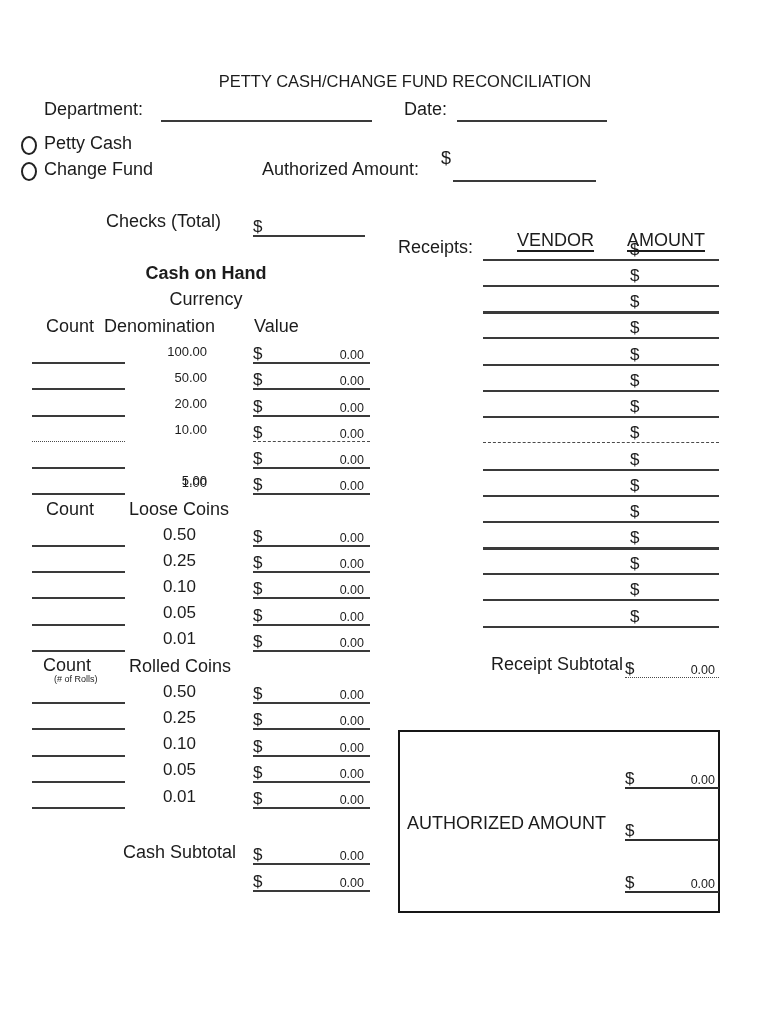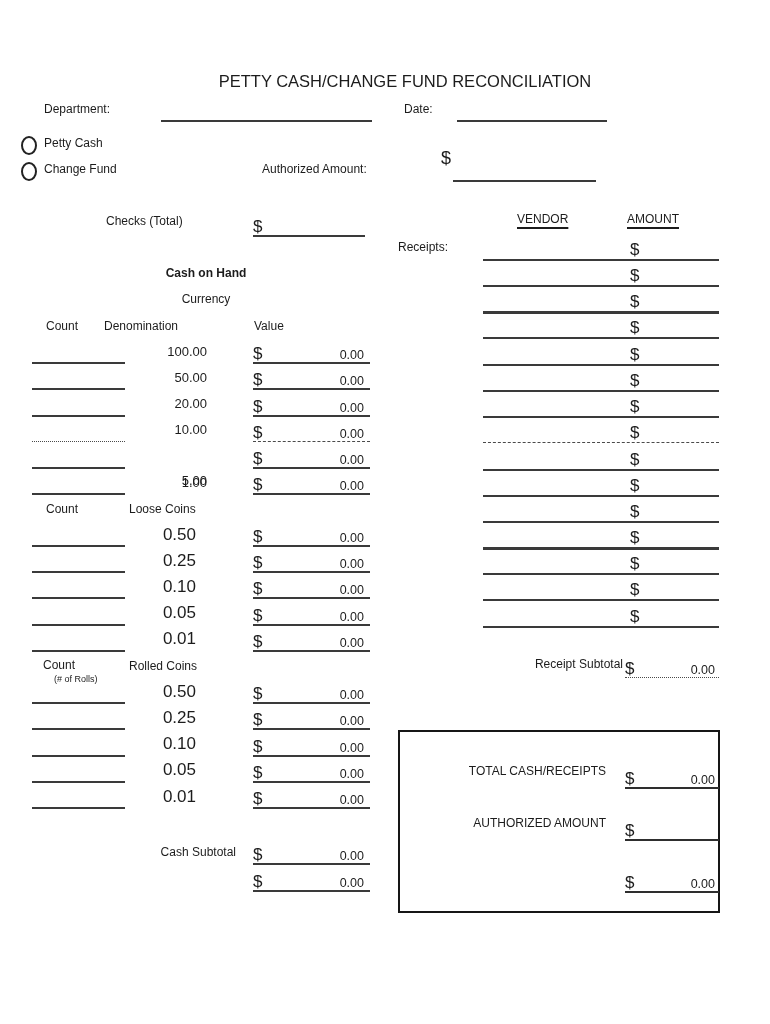--- a/index.html
+++ b/index.html
@@ -1,24 +1,24 @@
 <!DOCTYPE html>
 <html><head>
 <meta charset="utf-8">
 <style>
   html,body{margin:0;padding:0;background:#fff;}
   .page{
     position:relative;width:770px;height:1024px;background:#ffffff;
     font-family:"Liberation Sans","DejaVu Sans",sans-serif;color:#1c1c1c;overflow:hidden;
   }
-  .lbl{position:absolute;font-size:12px;line-height:19px;white-space:nowrap;}
+  .lbl{position:absolute;font-size:18px;line-height:19px;white-space:nowrap;}
   .bold{font-weight:bold;}
   .ctr{text-align:center;}
   .ra{text-align:right;}
-  .uline{text-decoration:underline;text-underline-offset:4px;text-decoration-thickness:2px;}
+  .uline{text-decoration:underline;text-underline-offset:4px;text-decoration-thickness:2px;margin-top:21px;}
   .small{font-size:9px;line-height:10px;}
   .line{position:absolute;height:0;border-top:2.5px solid #3a3a3a;}
   .cline{position:absolute;left:32px;width:93px;height:0;border-top:2px solid #3a3a3a;}
   .cline.dot{border-top:1.5px dotted #4a4a4a;}
   .vcell{position:absolute;left:253px;width:117px;height:23px;
     border-bottom:2px solid #3a3a3a;display:flex;justify-content:space-between;align-items:flex-end;}
   .vcell.dash{border-bottom:1.5px dashed #4a4a4a;}
   .vcell .d{font-size:17px;line-height:17px;}
   .vcell .v{font-size:12.5px;line-height:14px;padding-right:6px;}
   .den{position:absolute;left:110px;width:97px;text-align:right;font-size:13px;line-height:18px;}
@@ -248,21 +248,20 @@
       <span class="v">0.00</span>
     </div>
 
   <div class="vcell" style="top:867px;border-bottom-width:2.5px;">
       <span class="d">$</span>
       <span class="v">0.00</span>
     </div>
 
   <div class="sumbox"></div>
 
-  <div class="lbl ra" style="left:400px;top:762px;width:206px;">TOTAL CASH/RECEIPTS</div>
   <div class="sumcell" style="top:764px;">
     <span class="d">$</span>
     <span class="v">0.00</span>
   </div>
 
   <div class="lbl ra" style="left:400px;top:814px;width:206px;">AUTHORIZED AMOUNT</div>
   <div class="sumcell" style="top:816px;">
     <span class="d">$</span>
     <span class="v"></span>
   </div>

